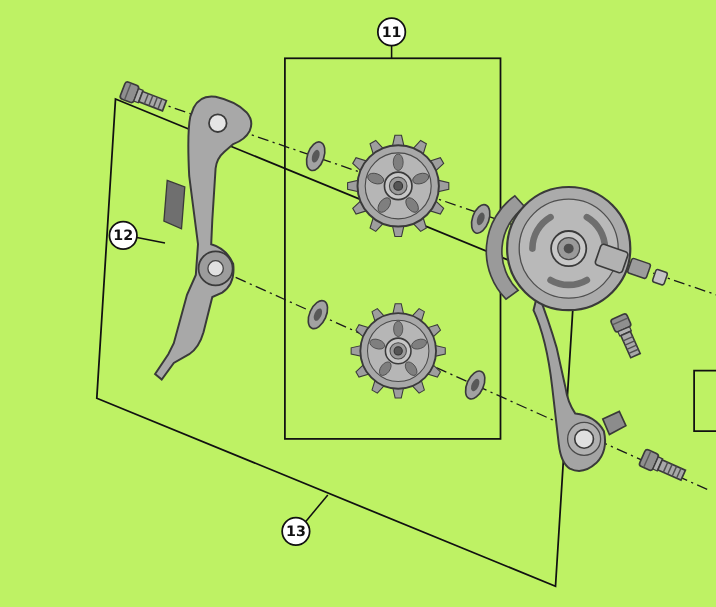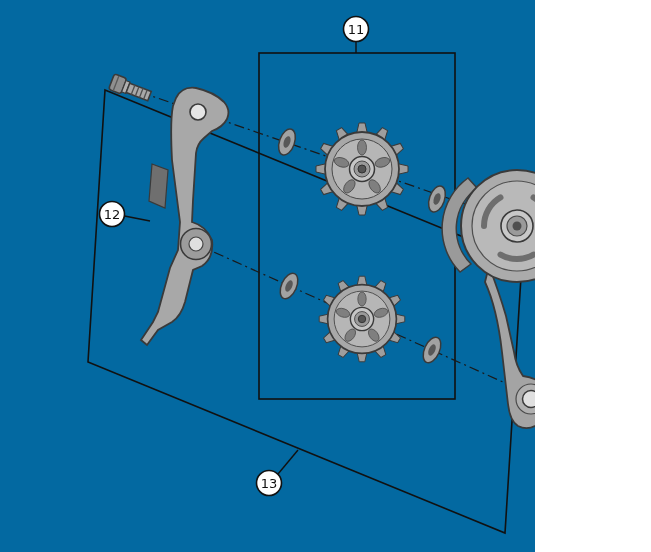--- a/index.html
+++ b/index.html
@@ -1,17 +1,17 @@
 <!DOCTYPE html>
 <html><head>
 <meta charset="utf-8">
 <style>
   html,body{margin:0;padding:0;background:#ffffff;}
   body{font-family:"DejaVu Sans","Liberation Sans",sans-serif;}
-  .stage{position:relative;width:535px;height:552px;background:#0369a1;overflow:hidden;}
+  .stage{position:relative;width:651px;height:552px;background:#bef264;overflow:hidden;font-weight:bold;}
   svg{position:absolute;left:0;top:0;}
   .outline{fill:none;stroke:#111111;stroke-width:1.6;}
   .axis{fill:none;stroke:#1a1a1a;stroke-width:1.2;stroke-dasharray:10 4 2 4;}
   .leader{stroke:#111111;stroke-width:1.4;fill:none;}
   .co-circle{fill:#ffffff;stroke:#111111;stroke-width:1.6;}
   .co-text{font-size:13px;fill:#111111;text-anchor:middle;}
 </style>
 </head>
 <body>
 

